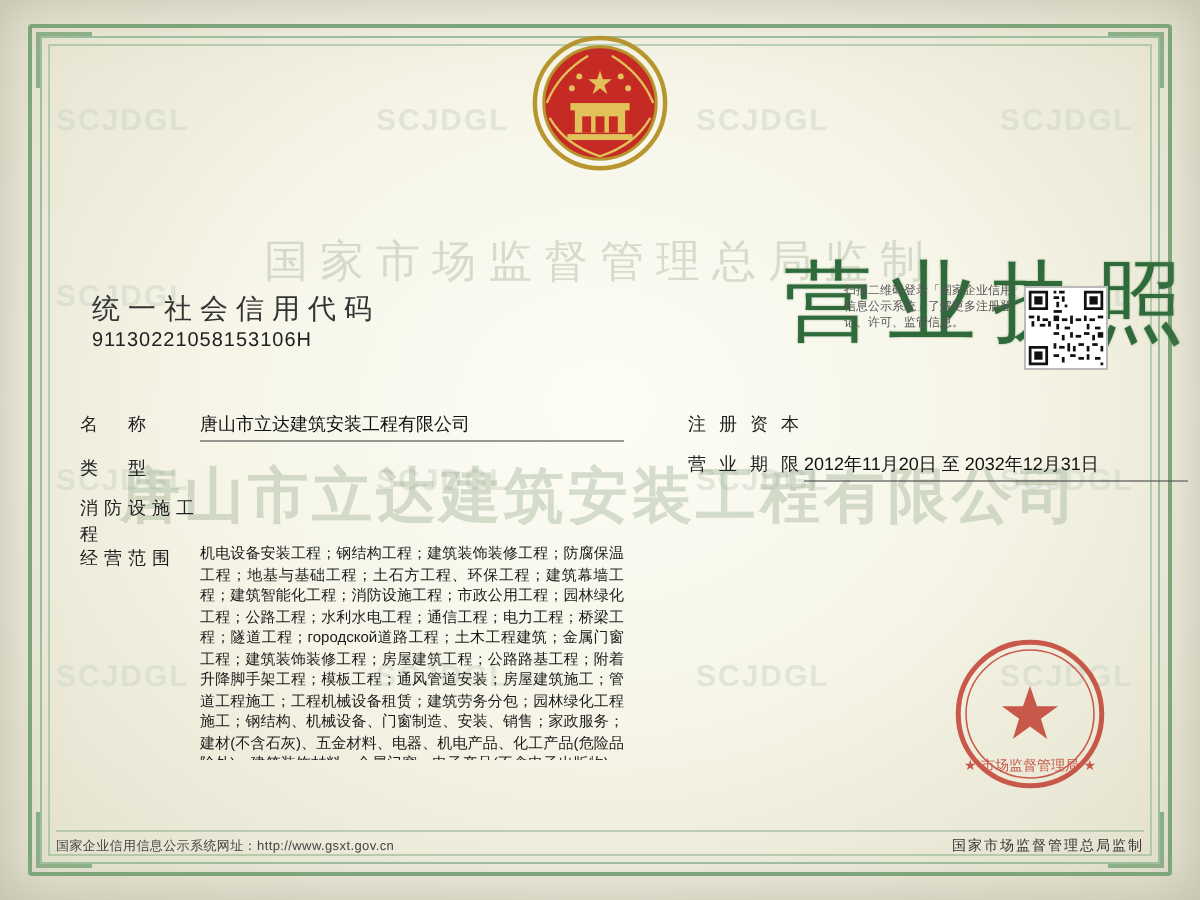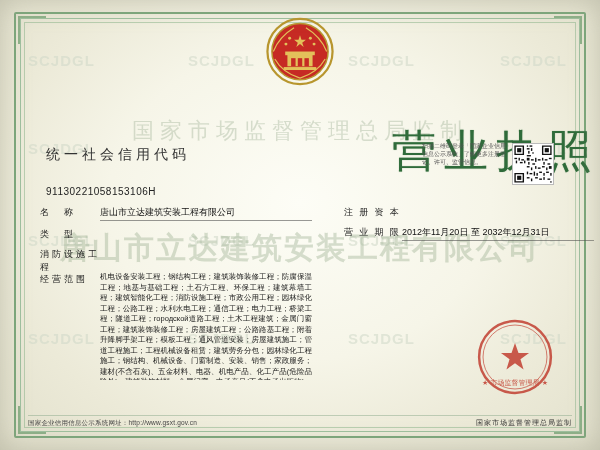--- a/index.html
+++ b/index.html
@@ -78,40 +78,40 @@
     font-size:44px;font-weight:normal;color:#2f6b3a;
     letter-spacing:8px;
     text-shadow:0 0 1px rgba(47,107,58,.6);
   }
 
   
   .code-block{
     position:absolute;left:46px;top:146px;z-index:4;text-align:left;
   }
   .code-label{font-size:14px;color:#333;letter-spacing:4px;}
-  .code-value{font-size:10px;color:#222;margin-top:22px;letter-spacing:.5px;}
+  .code-value{font-size:10px;color:#222;margin-top:1px;letter-spacing:.5px;}
 
   
   .qr{
     position:absolute;right:46px;top:143px;width:40px;height:40px;z-index:4;
     background:#fff;border:1px solid #bbb;
   }
   .qr-note{
     position:absolute;right:90px;top:142px;width:88px;z-index:4;
     font-size:6px;line-height:8px;color:#555;text-align:left;
   }
 
   
   .fields{
     position:absolute;left:40px;top:206px;width:520px;z-index:4;
     font-size:9px;color:#1c1c1c;
   }
   .row{display:flex;align-items:flex-start;margin-bottom:7px;}
   .lab{
-    width:60px;flex:0 0 60px;letter-spacing:3px;color:#222;font-size:9px;font-family:Liberation Serif, serif;
+    width:60px;flex:0 0 60px;letter-spacing:3px;color:#222;font-size:9px;
   }
   .val{
     flex:1;border-bottom:1px solid rgba(70,70,70,.55);
     padding-bottom:1px;font-size:9px;color:#111;min-height:11px;
   }
 
   .left-col{position:absolute;left:0;top:0;width:272px;}
   .right-col{position:absolute;left:304px;top:0;width:250px;}
 
   .lab-r{width:58px;flex:0 0 58px;letter-spacing:2px;font-size:9px;}

